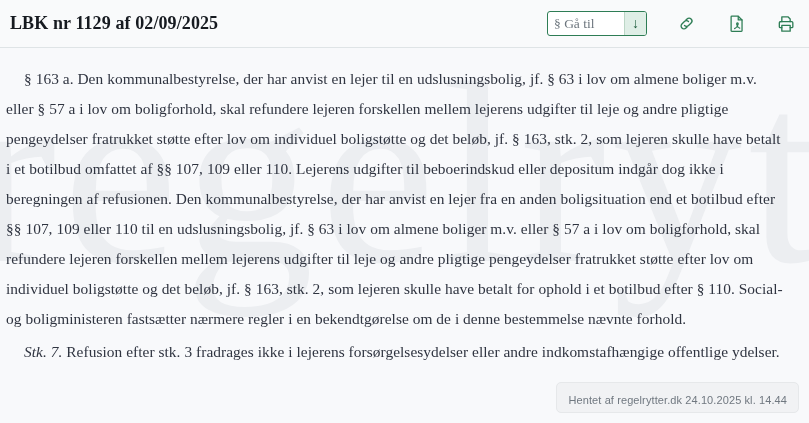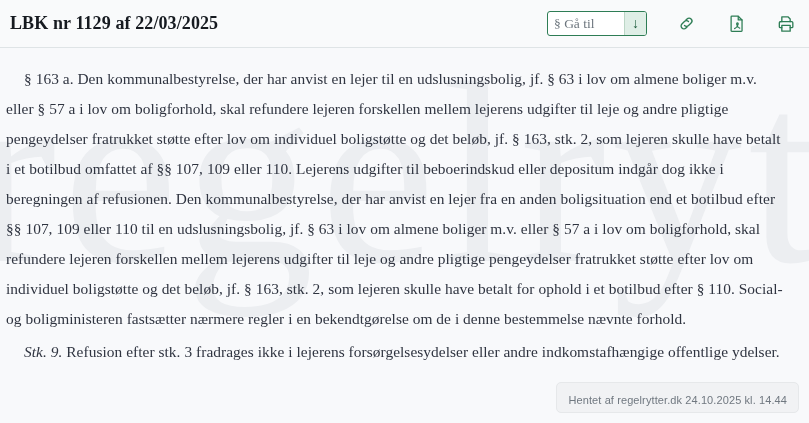--- a/index.html
+++ b/index.html
@@ -166,21 +166,21 @@
   }
 </style>
 </head>
 <body>
 
 <div class="watermark">
   <div class="watermark-text">regelryt</div>
 </div>
 
 <div class="header">
-  <div class="doc-title">LBK nr 1129 af 22/03/2025</div>
+  <div class="doc-title">LBK nr 1129 af 02/09/2025</div>
 
   <div class="header-tools">
 
     <div class="goto-wrap">
       <input class="goto-input" type="text" placeholder="§ Gå til" style="">
       <button class="goto-btn">↓</button>
     </div>
 
     <div class="icon-btn" title="Kopier link">
       <svg width="19" height="19" viewBox="0 0 24 24" fill="none" stroke="#2e7d55" stroke-width="1.7" stroke-linecap="round" stroke-linejoin="round">
@@ -204,16 +204,16 @@
         <path d="M7 16.3H5.1A1.1 1.1 0 0 1 4 15.2v-4.6a1.4 1.4 0 0 1 1.4-1.4"></path>
         <path d="M7 13.6h10v7H7z"></path>
       </svg>
     </div>
 
   </div>
 </div>
 
 <div class="content">
   <p class="para"><span class="indent"></span><span>§ 163 a. Den kommunalbestyrelse, der har anvist en lejer til en udslusningsbolig, jf. § 63 i lov om almene boliger m.v. eller § 57 a i lov om boligforhold, skal refundere lejeren forskellen mellem lejerens udgifter til leje og andre pligtige pengeydelser fratrukket støtte efter lov om individuel boligstøtte og det beløb, jf. § 163, stk. 2, som lejeren skulle have betalt i et botilbud omfattet af §§ 107, 109 eller 110. Lejerens udgifter til beboerindskud eller depositum indgår dog ikke i beregningen af refusionen. Den kommunalbestyrelse, der har anvist en lejer fra en anden boligsituation end et botilbud efter §§ 107, 109 eller 110 til en udslusningsbolig, jf. § 63 i lov om almene boliger m.v. eller § 57 a i lov om boligforhold, skal refundere lejeren forskellen mellem lejerens udgifter til leje og andre pligtige pengeydelser fratrukket støtte efter lov om individuel boligstøtte og det beløb, jf. § 163, stk. 2, som lejeren skulle have betalt for ophold i et botilbud efter § 110. Social- og boligministeren fastsætter nærmere regler i en bekendtgørelse om de i denne bestemmelse nævnte forhold.</span></p>
-  <p class="para"><span class="indent"></span><em>Stk. 9.</em> <span>Refusion efter stk. 3 fradrages ikke i lejerens forsørgelsesydelser eller andre indkomstafhængige offentlige ydelser.</span></p>
+  <p class="para"><span class="indent"></span><em>Stk. 7.</em> <span>Refusion efter stk. 3 fradrages ikke i lejerens forsørgelsesydelser eller andre indkomstafhængige offentlige ydelser.</span></p>
 </div>
 
 <div class="footer-badge">Hentet af regelrytter.dk 24.10.2025 kl. 14.44</div>
 
 </body></html>

